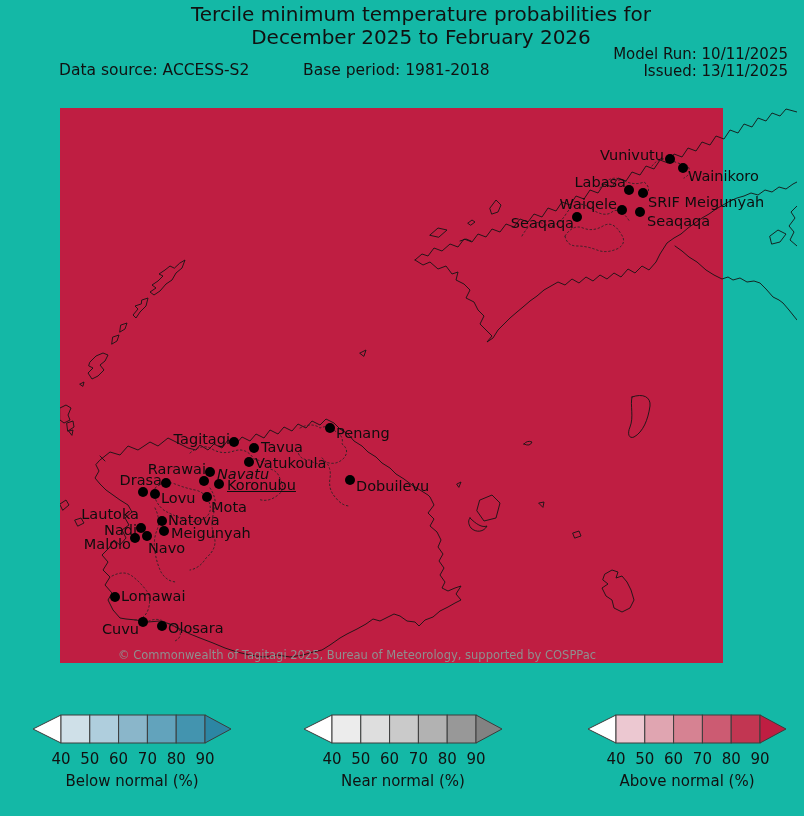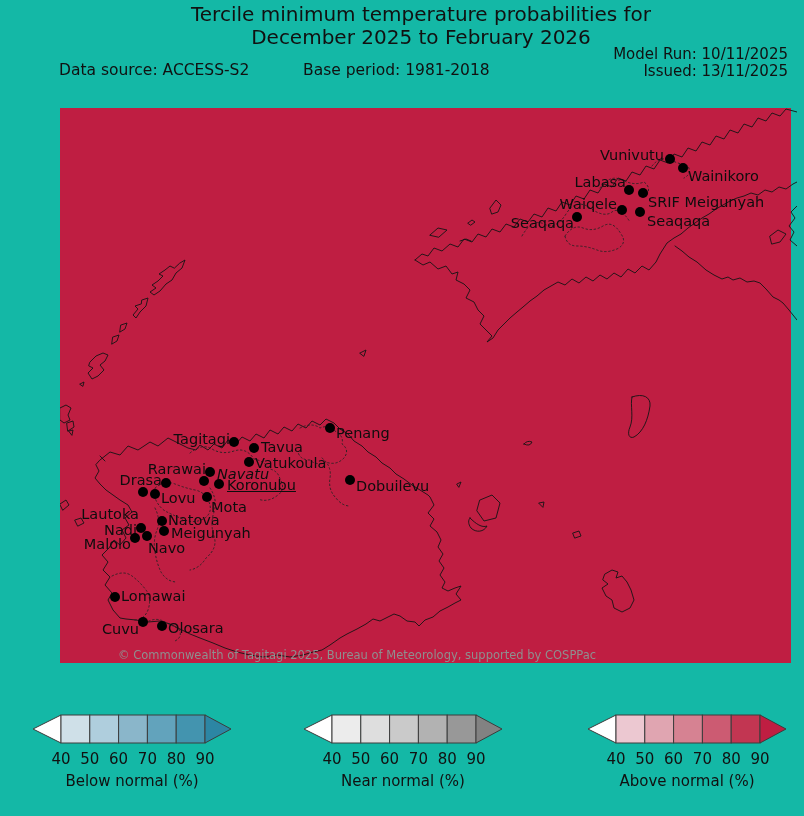--- a/index.html
+++ b/index.html
@@ -3,21 +3,21 @@
 <meta charset="utf-8">
 <style>
   html,body{margin:0;padding:0;background:#ffffff;}
   .page{position:relative;width:804px;height:816px;background:#14b8a6;overflow:hidden;
         font-family:"DejaVu Sans","Liberation Sans",sans-serif;color:#111;}
   .title{position:absolute;left:36px;top:3px;width:770px;text-align:center;
          font-size:20px;line-height:23px;color:#111;}
   .meta-left{position:absolute;left:15px;top:61px;font-size:15.5px;margin-left:44px;}
   .meta-mid{position:absolute;left:303px;top:61px;font-size:15.5px;}
   .meta-right{position:absolute;right:16px;top:46px;text-align:right;font-size:15px;line-height:17px;}
-  .map{position:absolute;left:60px;top:108px;width:731px;height:555px;}
+  .map{position:absolute;left:60px;top:108px;width:663px;height:555px;}
   .map svg.coast{position:absolute;left:0;top:0;}
   #town-layer{position:absolute;left:0;top:0;width:737px;height:555px;}
   .town-dot{position:absolute;width:10px;height:10px;border-radius:50%;background:#000;}
   .town-label{position:absolute;font-size:14.5px;line-height:18px;color:#0d0d0d;white-space:nowrap;}
   .copyright{position:absolute;left:58px;bottom:1px;font-size:11.5px;color:#8f8f8f;white-space:nowrap;}
   .legend{position:absolute;top:713px;width:200px;height:92px;}
   .legend .ticks{position:absolute;left:0;top:37px;width:200px;height:18px;font-size:15px;}
   .legend .tick{position:absolute;transform:translateX(-50%);top:0;}
   .legend .caption{position:absolute;left:0;top:59px;width:200px;text-align:center;font-size:15px;}
   .l0{left:32px;} .l1{left:303px;} .l2{left:587px;}

